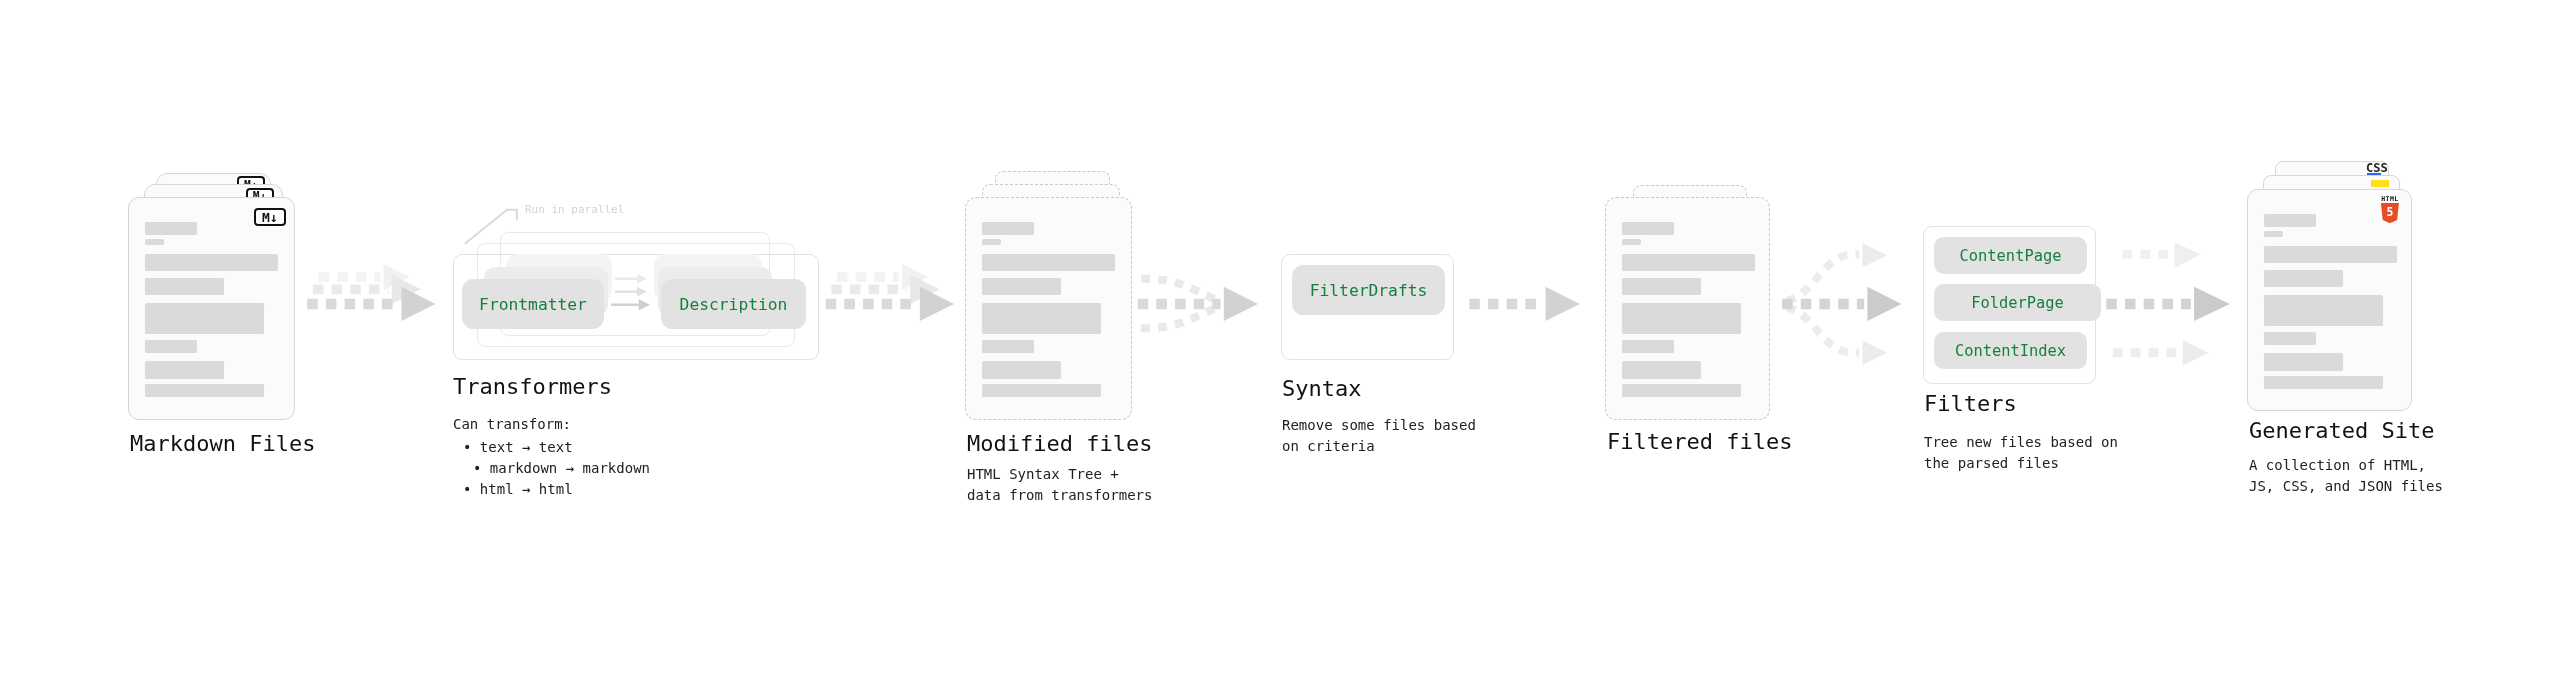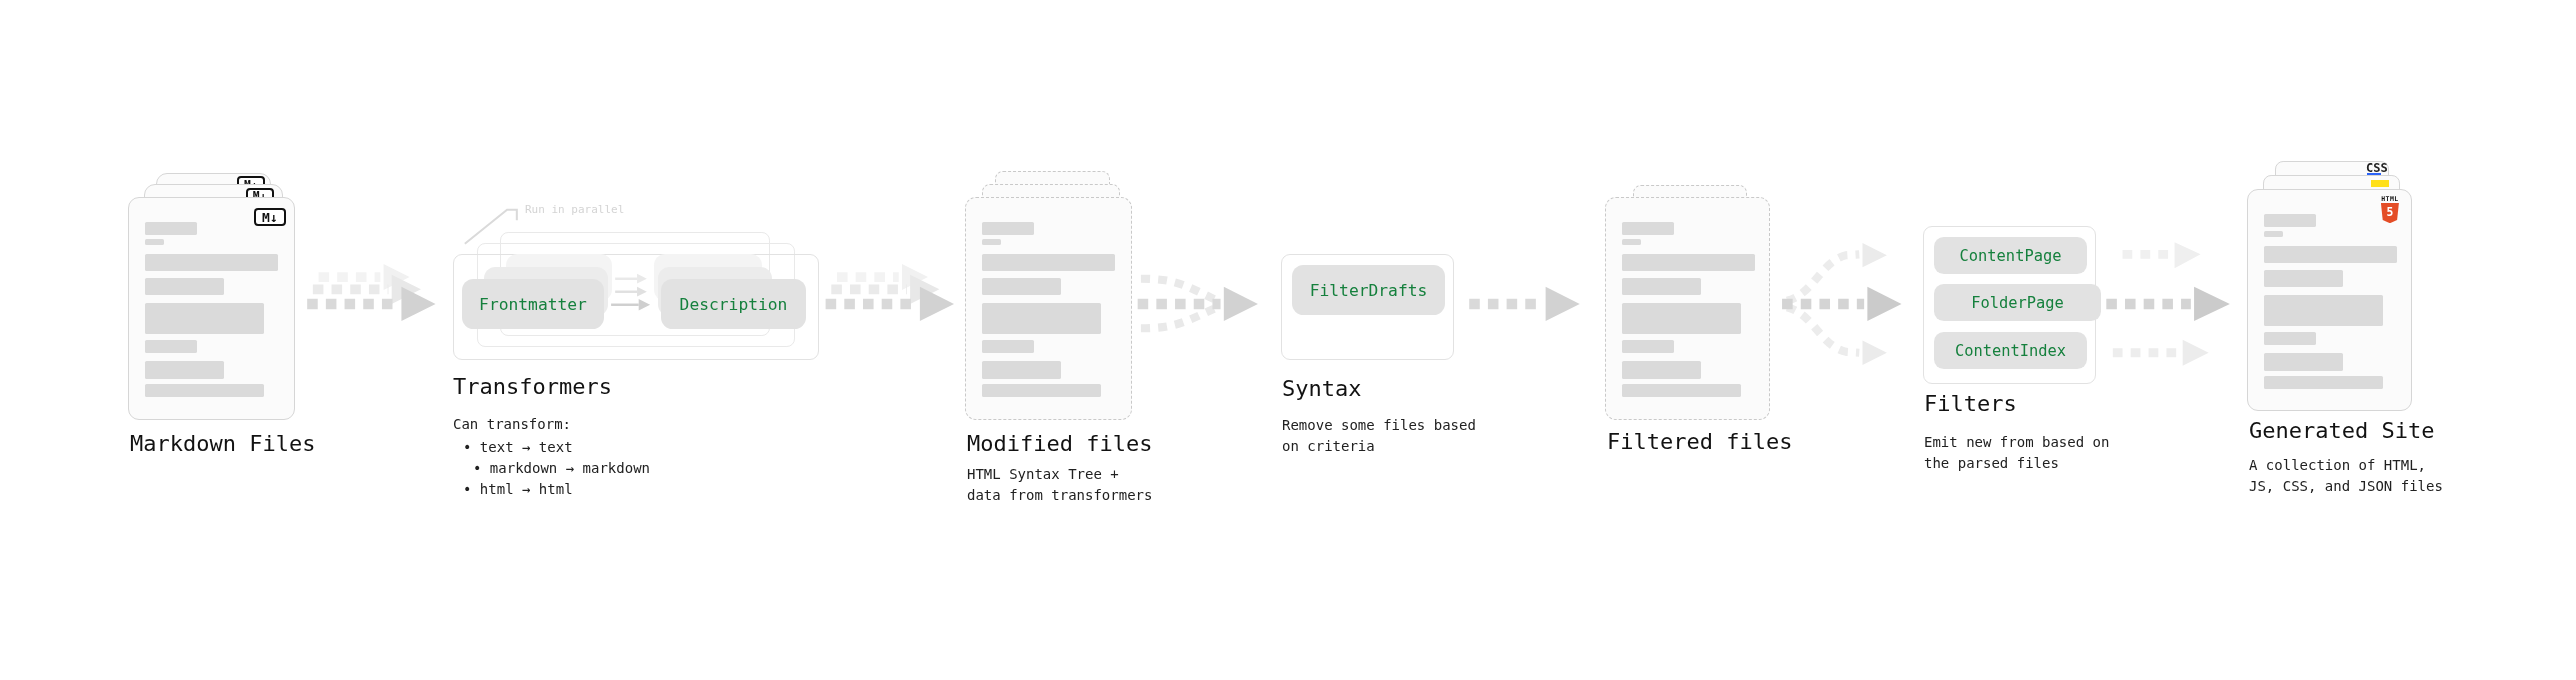--- a/index.html
+++ b/index.html
@@ -139,21 +139,21 @@
     </div>
     <div class="title" style="left:1607px;top:430px;">Filtered files</div>
   </div>
 
   <div>
     <div class="frame" style="left:1923px;top:226px;width:173px;height:158px;"></div>
     <div class="pill small" style="left:1934px;top:237px;width:153px;height:37px;">ContentPage</div>
     <div class="pill small" style="left:1934px;top:284px;width:167px;height:37px;">FolderPage</div>
     <div class="pill small" style="left:1934px;top:332px;width:153px;height:37px;">ContentIndex</div>
     <div class="title" style="left:1924px;top:392px;">Filters</div>
-    <div class="body-text" style="left:1924px;top:432px;">Emit new from based on</div>
+    <div class="body-text" style="left:1924px;top:432px;">Tree new files based on</div>
     <div class="body-text" style="left:1924px;top:453px;">the parsed files</div>
   </div>
 
   <div>
     <div class="doc" style="left:2275px;top:161px;width:114px;height:49px;border-radius:8.1px;">
       <div class="css-icon" style="right:5.7px;top:3.3px;">
         <div class="css-label">CSS</div>
         <div class="css-bar"></div>
       </div>
     </div>

